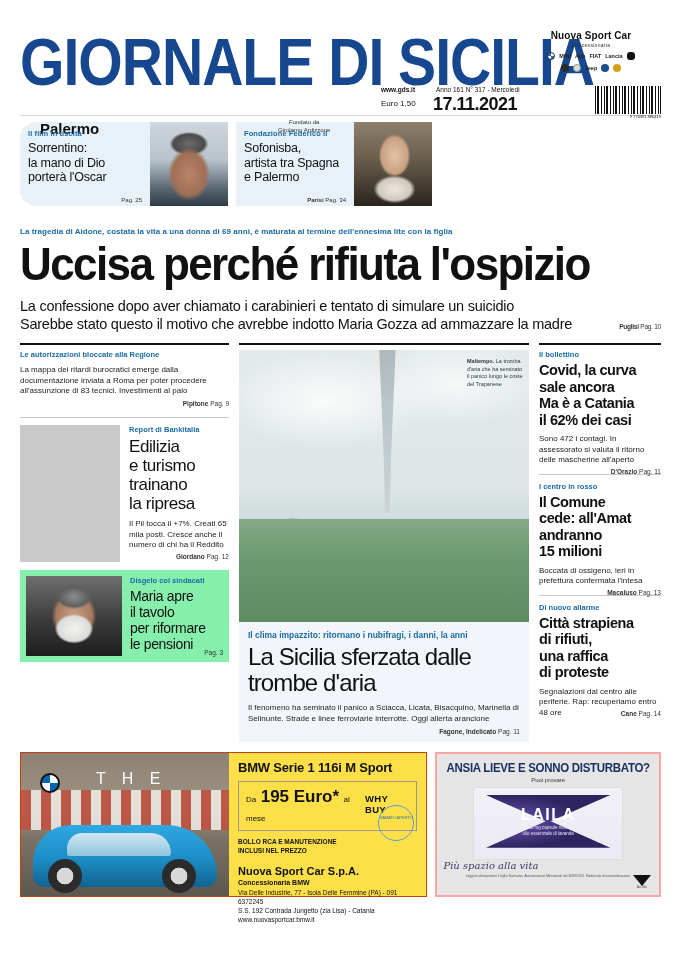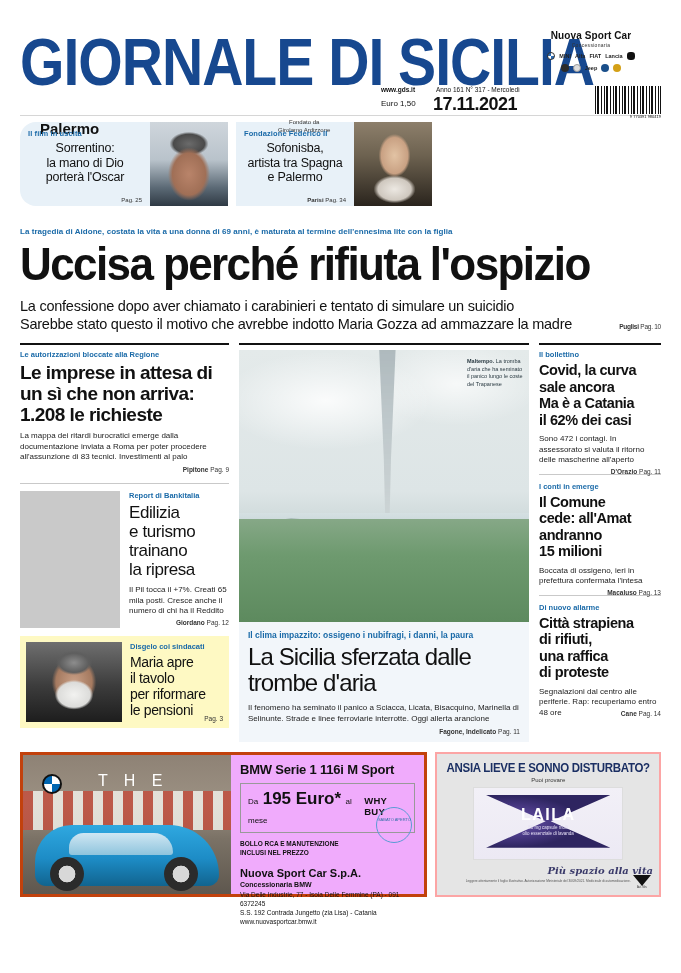--- a/index.html
+++ b/index.html
@@ -49,21 +49,21 @@
 
   
   .teasers { display: flex; gap: 8px; margin-top: 6px; height: 84px; }
   .teaser { display: flex; background: #e8f1f8; flex: 0 0 auto; }
   .t1 { width: 208px; border-radius: 16px; }
   .t2 { width: 196px; }
   .t3 { width: 229px; background: #1a5c96; }
   .teaser-text { padding: 7px 8px 4px 8px; flex: 1; position: relative; }
   .teaser-kicker { font-size: 7.5px; font-weight: bold; color: #1a6aa8; margin-bottom: 3px; letter-spacing: .1px; }
   .t3 .teaser-kicker { color: #ffffff; }
-  .teaser-title { font-size: 12.5px; line-height: 14.5px; color: #111; letter-spacing: -.2px; text-align: center; }
+  .teaser-title { font-size: 12.5px; line-height: 14.5px; color: #111; letter-spacing: -.2px; }
   .t3 .teaser-title { color: #fff; font-size: 12px; line-height: 14px; }
   .teaser-ref { position: absolute; right: 8px; bottom: 3px; font-size: 6px; color: #333; }
   .t3 .teaser-ref { color: #dce9f3; }
   .teaser-ref b { font-weight: bold; }
   .teaser-photo { width: 78px; flex: 0 0 78px; }
   .photo-sorrentino {
     background:
       radial-gradient(ellipse 30px 38px at 50% 62%, #b9846a 0%, #a06f56 55%, rgba(160,111,86,0) 70%),
       radial-gradient(ellipse 26px 16px at 50% 26%, #6b6b6b 0%, #4a4a4a 60%, rgba(74,74,74,0) 75%),
       linear-gradient(180deg, #cfd6dc 0%, #b9c3cb 45%, #5c6a76 78%, #2f3a44 100%);
@@ -104,21 +104,21 @@
   .body-txt { font-size: 8px; line-height: 10.5px; color: #222; margin-top: 6px; position: relative; }
   .ref { font-size: 6.5px; color: #333; }
   .ref b { font-weight: bold; }
   .ref-inline { float: right; font-size: 6.5px; color: #333; margin-top: 1px; }
 
   .twocol { display: flex; gap: 9px; }
   .twocol > div { width: 100px; }
   .vdiv { width: 1px; background: #c9c9c9; }
 
   
-  .draghi { display: flex; gap: 8px; background: #fef9c3; padding: 6px; margin-top: 8px; }
+  .draghi { display: flex; gap: 8px; background: #86efac; padding: 6px; margin-top: 8px; }
   .draghi-photo { width: 96px; height: 80px; flex: 0 0 96px;
     background:
       radial-gradient(ellipse 26px 20px at 50% 66%, #f2f2f0 0%, #dcdcda 62%, rgba(220,220,218,0) 74%),
       radial-gradient(ellipse 24px 16px at 50% 26%, #8d8d8d 0%, #5e5e5e 60%, rgba(94,94,94,0) 76%),
       radial-gradient(ellipse 30px 34px at 50% 50%, #c89f86 0%, #a57a60 60%, rgba(165,122,96,0) 74%),
       linear-gradient(180deg, #6f6f6f 0%, #3c3c3c 55%, #1d1d1d 100%);
   }
   .draghi-text { flex: 1; position: relative; }
 
   
@@ -148,21 +148,21 @@
 
   .mid-story { background: #f2f6fa; padding: 8px 9px 7px; margin-top: 0; position: relative; }
   .mid-kicker { font-size: 8.5px; font-weight: bold; color: #1a6aa8; margin-bottom: 4px; }
   .mid-head { font-size: 24px; line-height: 26px; letter-spacing: -.9px; color: #111; }
   .mid-body { font-size: 8px; line-height: 10.5px; color: #222; margin-top: 7px; }
   .mid-ref { text-align: right; font-size: 6.5px; color: #333; margin-top: 4px; }
   .mid-ref b { font-weight: bold; }
 
   
   .ads { display: flex; gap: 8px; margin-top: 10px; }
-  .ad-bmw { width: 414px; height: 145px; border: 3px solid #c2410c; display: flex; background: #f0abfc; }
+  .ad-bmw { width: 414px; height: 145px; border: 1px solid #c2410c; display: flex; background: #fde047; }
   .bmw-photo { width: 208px; flex: 0 0 208px; position: relative; overflow: hidden;
     background: linear-gradient(180deg, #8e8275 0%, #9c9183 35%, #7b7266 60%, #5e574e 100%); }
   .bmw-street { position: absolute; left: 0; top: 26%; width: 100%; height: 28%;
     background: repeating-linear-gradient(90deg, #c2503f 0 10px, #f0efe8 10px 20px); opacity: .85; }
   .bmw-car { position: absolute; left: 6%; bottom: 6%; width: 88%; height: 44%;
     background: linear-gradient(180deg, #2fa8e0 0%, #1d8cc6 55%, #11648f 100%);
     border-radius: 40px 54px 12px 12px; }
   .bmw-win { position: absolute; left: 22%; bottom: 28%; width: 50%; height: 16%;
     background: linear-gradient(180deg,#cfe7f3,#8fc4dd); border-radius: 20px 26px 4px 4px; }
   .bmw-wheel { position: absolute; bottom: 2%; width: 34px; height: 34px; border-radius: 50%;
@@ -194,22 +194,22 @@
   .laila-sub { font-size: 6px; color: #333; text-align: center; margin-top: 5px; }
   .laila-box { width: 150px; height: 73px; margin: 4px auto 0; position: relative;
     background: linear-gradient(180deg, #f2f0f7 0%, #ece9f4 100%); border: 1px solid #ddd; }
   .laila-swirl { position: absolute; left: 8%; top: 10%; width: 84%; height: 74%;
     background: radial-gradient(ellipse 70px 26px at 20% 50%, #6a55a8 0%, #4a3a86 55%, #2e2560 100%);
     clip-path: polygon(0 0, 100% 0, 52% 50%, 100% 100%, 0 100%, 48% 50%); }
   .laila-name { position: absolute; left: 0; top: 26%; width: 100%; text-align: center;
     font-size: 16px; font-weight: bold; color: #fff; letter-spacing: 1.5px; }
   .laila-dose { position: absolute; left: 0; top: 52%; width: 100%; text-align: center;
     font-size: 4.5px; color: #e6e0f5; line-height: 6px; }
-  .laila-tag { text-align: right; font-size: 10px; color: #3a3a6a; margin-top: 5px;
-    font-family: "DejaVu Serif", serif; font-style: italic; font-weight: bold; }
+  .laila-tag { text-align: left; font-size: 10px; color: #3a3a6a; 
+    font-family: "DejaVu Serif", serif; font-style: italic; }
   .laila-fine { font-size: 3.2px; color: #555; text-align: center; line-height: 4.4px; margin-top: 3px; }
   .laila-mark { position: absolute; right: 6px; bottom: 4px; width: 22px; height: 16px; }
   .laila-tri { width: 0; height: 0; border-left: 9px solid transparent; border-right: 9px solid transparent;
     border-top: 11px solid #111; margin: 0 auto; }
   .laila-mark-txt { font-size: 2.6px; color: #333; text-align: center; }
 </style>
 </head>
 <body>
 
 <div class="page">
@@ -297,21 +297,20 @@
     </div>
   </div>
 
   <div class="grid">
 
     <div class="col-left">
       <div class="topline"></div>
 
       <div>
         <div class="kicker">Le autorizzazioni bloccate alla Regione</div>
-        <div class="hl-lg">Le imprese in attesa di un sì che non arriva: 1.208 le richieste</div>
         <div class="body-txt">
           <span>La mappa dei ritardi burocratici emerge dalla documentazione inviata a Roma per poter procedere all'assunzione di 83 tecnici. Investimenti al palo</span>
           <div style="text-align:right;margin-top:2px;">
             <span class="ref">
               <b>Pipitone</b>
               <span>Pag. 9</span>
             </span>
           </div>
         </div>
       </div>
@@ -357,21 +356,21 @@
         <div class="tornado"></div>
         <div class="sea"></div>
         <div class="ridge"></div>
         <div class="field"></div>
         <div class="photo-caption">
           <b>Maltempo.</b><span> La tromba d'aria che ha seminato il panico lungo le coste del Trapanese</span>
         </div>
       </div>
 
       <div class="mid-story">
-        <div class="mid-kicker">Il clima impazzito: ossigeno i nubifragi, i danni, la paura</div>
+        <div class="mid-kicker">Il clima impazzito: ritornano i nubifragi, i danni, la anni</div>
         <div class="mid-head">La Sicilia sferzata dalle trombe d'aria</div>
         <div class="mid-body">Il fenomeno ha seminato il panico a Sciacca, Licata, Bisacquino, Marinella di Selinunte. Strade e linee ferroviarie interrotte. Oggi allerta arancione</div>
         <div class="mid-ref">
           <b>Fagone, Indelicato</b>
           <span>Pag. 11</span>
         </div>
       </div>
     </div>
 
     <div class="col-right">
@@ -388,21 +387,21 @@
           <span class="ref-inline">
             <b>D'Orazio</b>
             <span>Pag. 11</span>
           </span>
         </div>
       </div>
 
       <div class="thinline"></div>
 
       <div>
-        <div class="kicker">I conti in emerge</div>
+        <div class="kicker">I centro in rosso</div>
         <div class="hl-r" style="white-space:pre-line">Il Comune
 cede: all'Amat
 andranno
 15 milioni</div>
         <div class="body-txt">
           <span>Boccata di ossigeno, ieri in prefettura confermata l'intesa</span>
           <span class="ref-inline">
             <b>Macaluso</b>
             <span>Pag. 13</span>
           </span>

